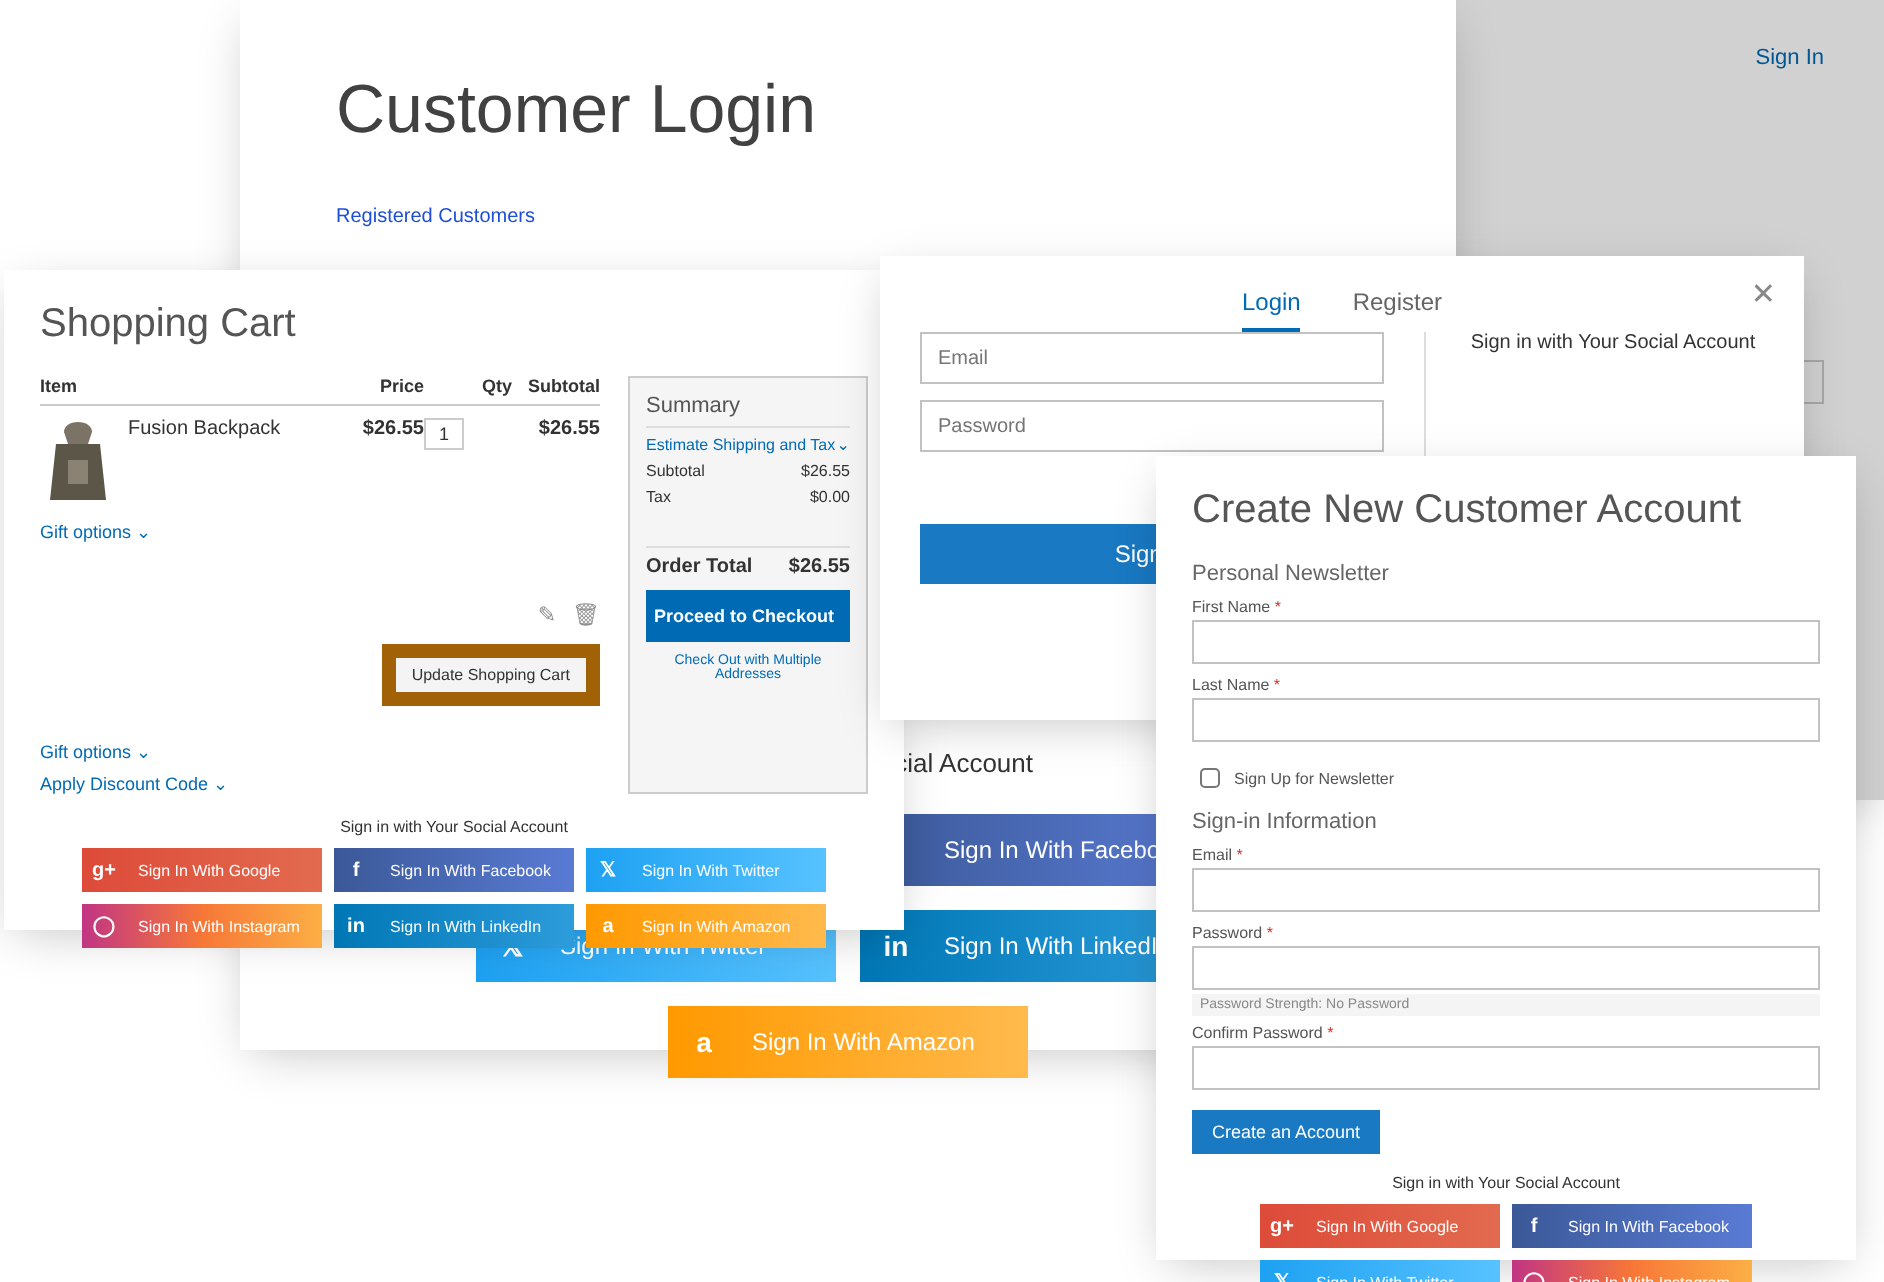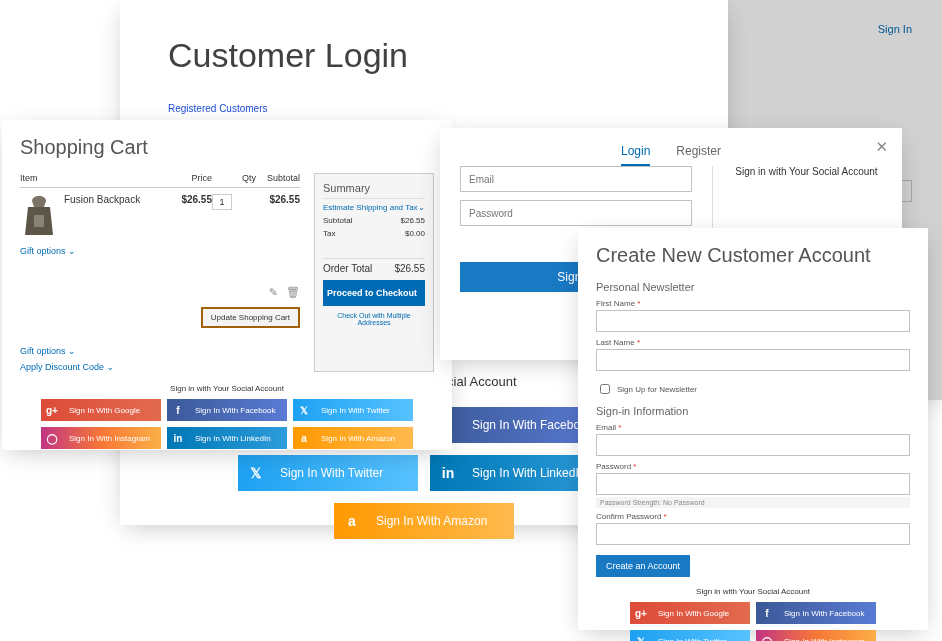--- a/index.html
+++ b/index.html
@@ -45,39 +45,39 @@
 .g-google{background:linear-gradient(90deg,#dd4b39,#e26a4f)}
 .g-facebook{background:linear-gradient(90deg,#3b5998,#5a7bd4)}
 .g-twitter{background:linear-gradient(90deg,#1da1f2,#57c2ff)}
 .g-linkedin{background:linear-gradient(90deg,#0077b5,#2d9cdb)}
 .g-amazon{background:linear-gradient(90deg,#ff9900,#ffba4d)}
 .g-instagram{background:linear-gradient(90deg,#c13584,#f77737,#fcaf45)}
 .sb.mini{height:22px;width:120px;font-size:8px}
 .sb.mini .ico{width:22px;font-size:10px}
 
 
-#cart{left:2px;top:120px;width:450px;height:330px;padding:16px 18px 14px}
+#cart{left:2px;top:135px;width:450px;height:330px;padding:16px 18px 14px}
 #cart h2{font-size:20px;color:#555;margin-bottom:14px}
 .cart-cols{display:flex;gap:14px}
 .cart-left{flex:1}
 .cart-right{width:120px;border:1px solid #ccc;background:#f5f5f5;padding:8px}
-.cart-head{display:flex;font-size:9px;font-weight:400;border-bottom:1px solid #ccc;padding-bottom:4px}
+.cart-head{display:flex;font-size:9px;font-weight:700;border-bottom:1px solid #ccc;padding-bottom:4px}
 .cart-head div:nth-child(1){flex:1}
 .cell-p{width:44px;text-align:right}
 .cart-row{display:flex;align-items:flex-start;padding-top:6px}
 .thumb{width:38px;height:46px;display:flex;align-items:center;justify-content:center}
 .thumb svg{width:34px;height:44px}
 .name{flex:1;font-size:10px;padding-left:6px}
 .qtybox{width:20px;height:16px;border:1px solid #ccc;text-align:center;font-size:9px;line-height:14px}
 .tools{display:flex;gap:8px;justify-content:flex-end;margin-top:30px;font-size:11px;color:#8f8f8f}
-.updatebtn{float:right;margin-top:8px;font-size:8px;border:2px solid #a16207;background:#f4f4f4;padding:4px 8px;cursor:pointer}
+.updatebtn{float:right;margin-top:8px;font-size:8px;border:7px solid #a16207;background:#f4f4f4;padding:4px 8px;cursor:pointer}
 .gift{font-size:9px;color:#006bb4;margin-top:6px;cursor:pointer}
 .sum-row{display:flex;justify-content:space-between;font-size:8px;margin:4px 0}
 .sum-head{font-size:11px;color:#555;border-bottom:1px solid #ddd;padding-bottom:4px;margin-bottom:2px}
-.sum-total{font-weight:400;font-size:10px;border-top:1px solid #ddd;margin-top:20px;padding-top:4px}
+.sum-total{font-weight:700;font-size:10px;border-top:1px solid #ddd;margin-top:20px;padding-top:4px}
 .checkoutbtn{display:block;text-align:left;background:#006bb4;color:#fff;font-size:9px;font-weight:700;padding:8px 4px;margin-top:6px;cursor:pointer}
 .multi{text-align:center;font-size:7px;color:#006bb4;margin-top:6px}
 #cart .mini-social{display:flex;flex-wrap:wrap;gap:6px;justify-content:center;margin-top:6px}
 
 
 #modal{left:440px;top:128px;width:462px;height:232px;padding:16px 20px}
 #modal .close{position:absolute;right:14px;top:10px;color:#888;cursor:pointer;font-size:15px}
 #modal .tabs{display:flex;gap:26px;justify-content:center;font-size:12px;color:#666;}
 #modal .tabs .active{color:#006bb4;border-bottom:2px solid #006bb4;padding-bottom:6px;cursor:pointer}
 #modal .tabs span{cursor:pointer}

